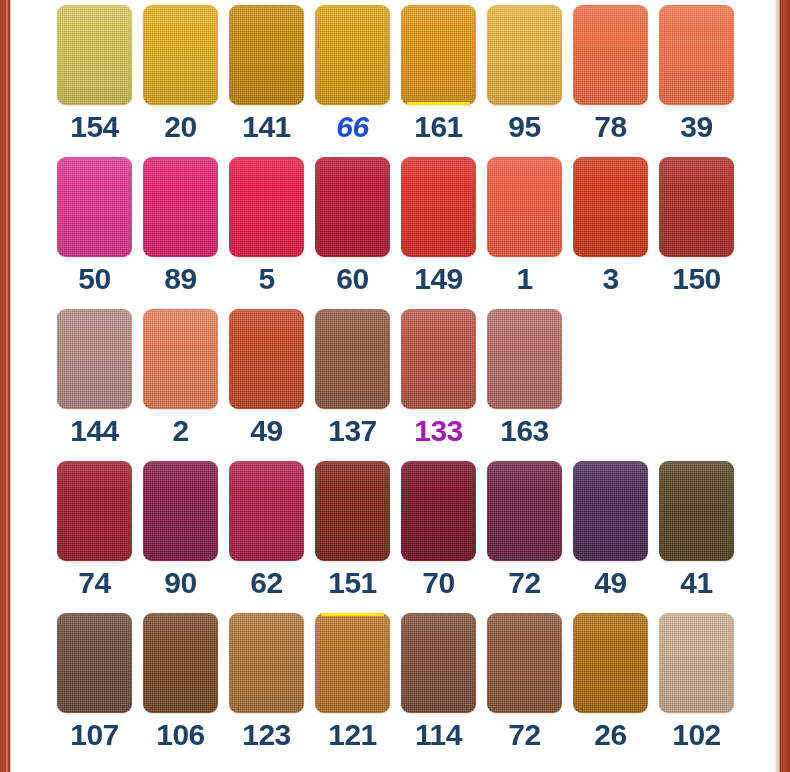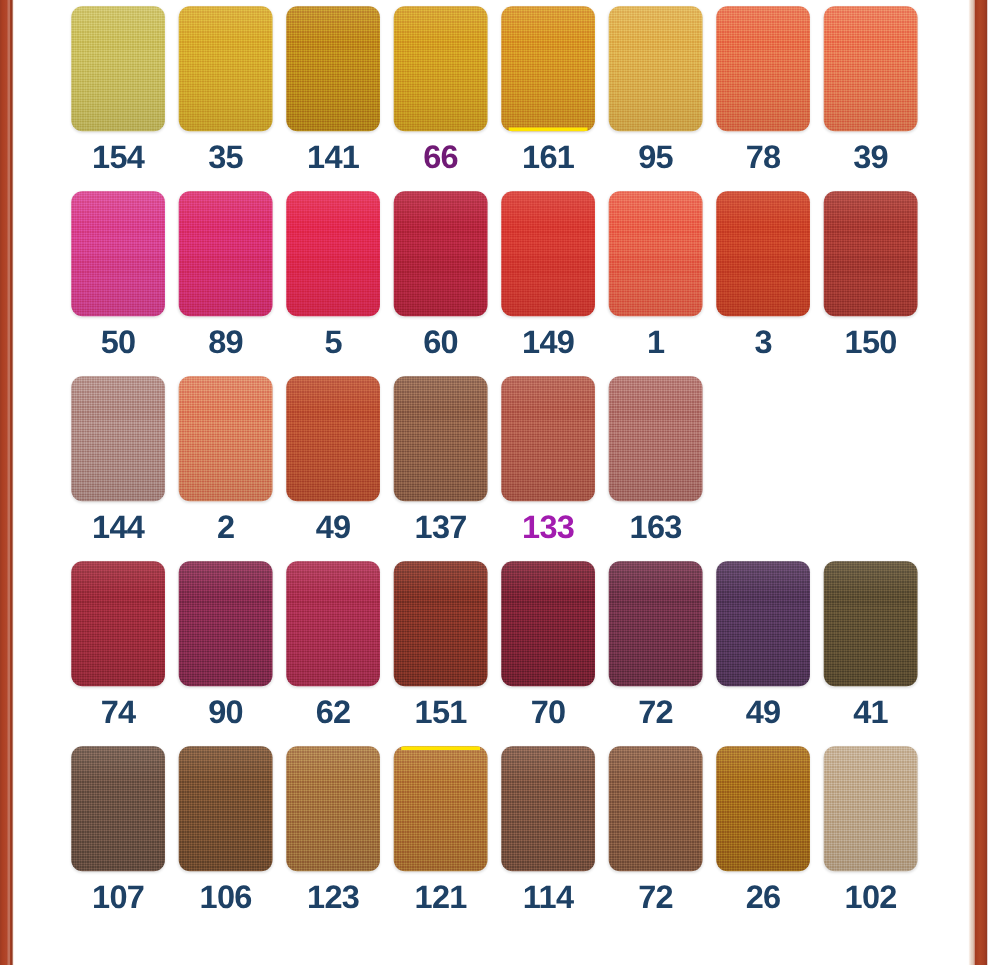--- a/index.html
+++ b/index.html
@@ -77,21 +77,21 @@
   .marker{
     position:absolute;left:6px;right:6px;height:3px;
     background:#ffe400;
     z-index:3;
   }
   .marker.top{top:0;}
   .marker.bottom{bottom:0;}
 
   .label{
     margin-top:7px;
-    font-size:26px;
+    font-size:30px;
     font-weight:bold;
     color:#1e4165;
     letter-spacing:-0.5px;
     line-height:1;
     text-align:center;
     font-family:"Liberation Sans", sans-serif;
   }
 </style>
 </head>
 <body>
@@ -102,29 +102,29 @@
   <div class="edge edge-right"></div>
 
   <div id="grid">
       <div class="row">
         <div class="cell">
           <div class="swatch" style="background: rgb(203, 191, 94);"></div>
           <div class="label" style="color: rgb(30, 65, 101);">154</div>
         </div>
         <div class="cell">
           <div class="swatch" style="background: rgb(216, 171, 44);"></div>
-          <div class="label" style="color: rgb(30, 65, 101);">35</div>
+          <div class="label" style="color: rgb(30, 65, 101);">20</div>
         </div>
         <div class="cell">
           <div class="swatch" style="background: rgb(192, 138, 27);"></div>
           <div class="label" style="color: rgb(30, 65, 101);">141</div>
         </div>
         <div class="cell">
           <div class="swatch" style="background: rgb(212, 159, 34);"></div>
-          <div class="label" style="color: #701a75;">66</div>
+          <div class="label" style="color: #1d4ed8; font-style: italic;">66</div>
         </div>
         <div class="cell">
           <div class="swatch" style="background: rgb(215, 149, 36);">
             <div class="marker bottom" style="background: rgb(255, 228, 0);"></div>
           </div>
           <div class="label" style="color: rgb(30, 65, 101);">161</div>
         </div>
         <div class="cell">
           <div class="swatch" style="background: rgb(223, 176, 76);"></div>
           <div class="label" style="color: rgb(30, 65, 101);">95</div>

